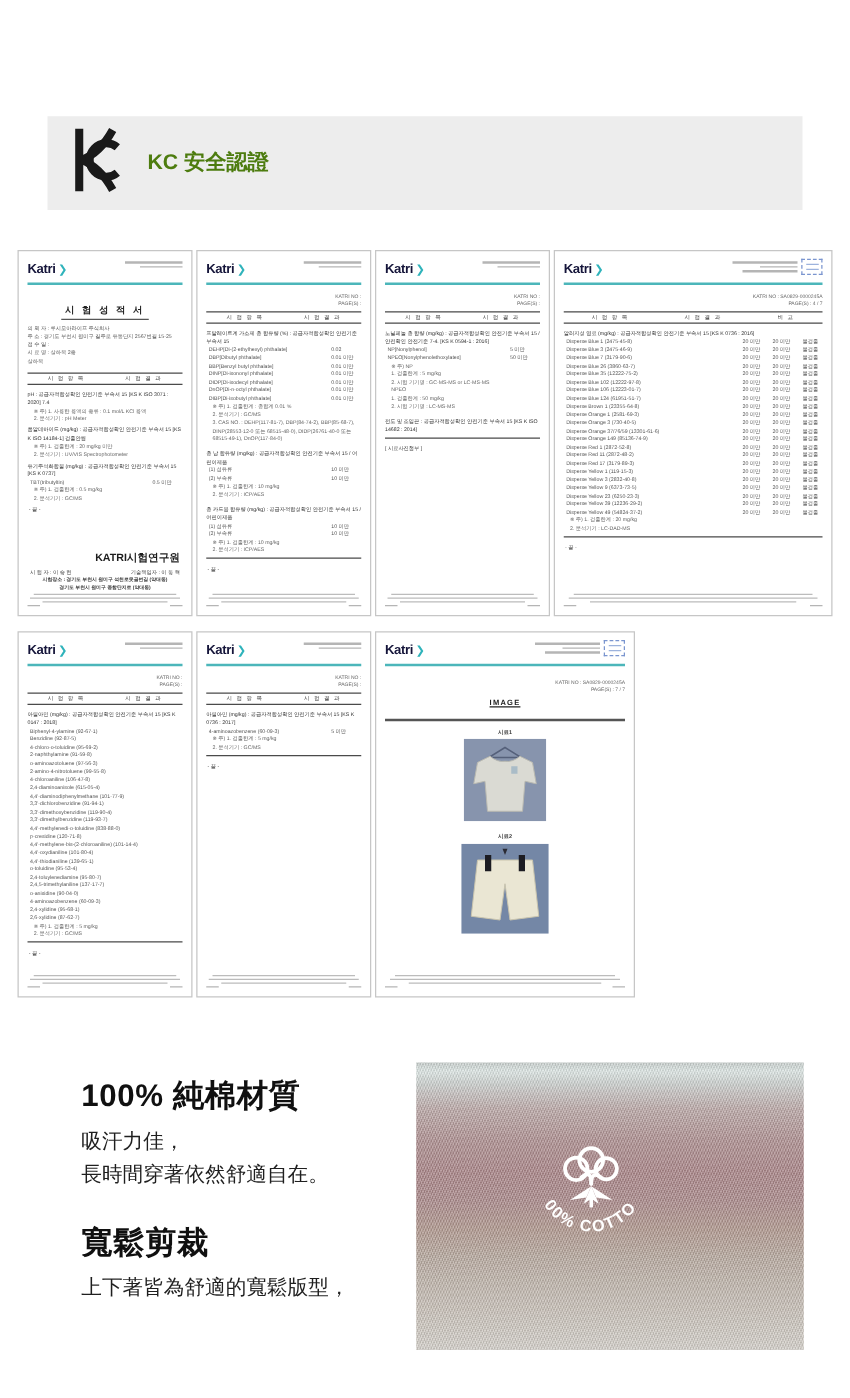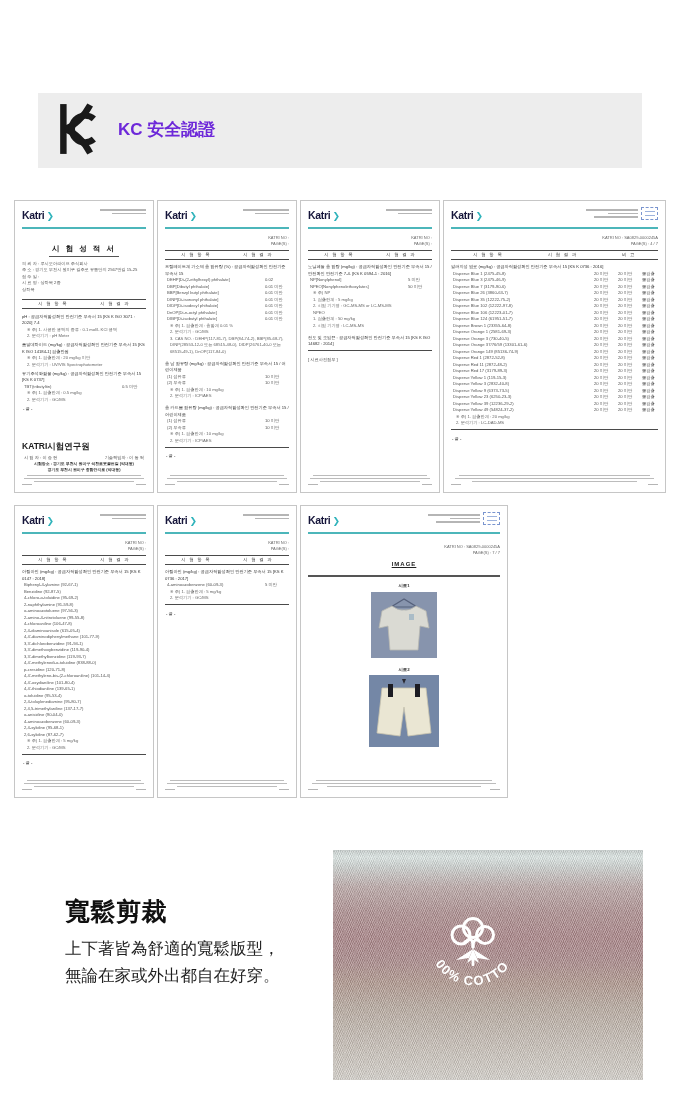--- a/index.html
+++ b/index.html
@@ -7,21 +7,21 @@
   #page{position:relative;width:680px;height:1118px;margin:0 auto;background:#fff;overflow:hidden;}
 
   
   .page-title{position:absolute;top:16px;left:0;width:680px;text-align:center;
     font-size:33px;font-weight:800;letter-spacing:0.5px;margin:0;}
 
   
   .kc-box{position:absolute;left:38px;top:93px;width:604px;height:75px;background:#ededed;
     display:flex;align-items:center;box-sizing:border-box;padding:0 18px;}
   .kc-logo{flex:0 0 auto;margin-right:14px;}
-  .kc-text h2{margin:0 0 3px 0;font-size:17px;font-weight:800;color:#6d28d9;}
+  .kc-text h2{margin:0 0 3px 0;font-size:17px;font-weight:800;color:#4d7c0f;}
   .kc-text p{margin:0;font-size:15px;color:#2e2e2e;line-height:1.3;}
 
   
   .doc{position:absolute;background:#fff;border:1px solid #c6c6c6;box-sizing:border-box;
     display:flex;flex-direction:column;padding:6px 7px 7px;overflow:hidden;
     font-size:4.2px;line-height:1.55;color:#5a5a5a;}
   .doc-header{display:flex;justify-content:space-between;align-items:flex-start;flex:0 0 auto;}
   .katri-logo{font-weight:800;font-size:10.5px;color:#15153a;letter-spacing:-0.3px;white-space:nowrap;}
   .katri-chev{color:#2fb3bb;font-size:9px;font-weight:800;margin-left:2px;}
   .hdr-right{display:flex;align-items:flex-start;gap:3px;}
@@ -44,37 +44,37 @@
   .b-section{flex:0 0 auto;color:#333;margin-top:2.5px;}
   .b-row{flex:0 0 auto;display:flex;color:#555;padding-left:2px;}
   .b-row .rname{flex:1 1 auto;overflow:hidden;white-space:nowrap;}
   .b-row .rval{flex:0 0 auto;width:24px;text-align:left;white-space:nowrap;}
   .b-row .rval.narrow{width:16px;}
   .b-note{flex:0 0 auto;color:#666;padding-left:5px;}
   .b-rule{flex:0 0 auto;height:1px;background:#4a4a4a;margin:2.5px 0;}
   .b-thickrule{flex:0 0 auto;height:2px;background:#555;margin:4px 0 3px;}
   .b-end{flex:0 0 auto;margin:3px 0 0 1px;color:#444;}
   .b-bracket{flex:0 0 auto;margin-top:3px;color:#444;}
-  .b-big{flex:0 0 auto;font-size:8.5px;font-weight:800;color:#1d1d1d;margin:2px 2px 1px 0;}
+  .b-big{flex:0 0 auto;text-align:right;font-size:8.5px;font-weight:800;color:#1d1d1d;margin:2px 2px 1px 0;}
   .b-sig{flex:0 0 auto;display:flex;justify-content:space-between;color:#444;padding:0 2px;}
   .b-addr{flex:0 0 auto;color:#333;font-weight:700;text-align:center;font-size:3.9px;}
   .b-fine{flex:0 0 auto;display:flex;flex-direction:column;align-items:center;gap:1.8px;margin-top:2px;}
   .b-fine i{display:block;height:1px;background:#bcbcbc;}
   .b-corner{flex:0 0 auto;margin-top:2px;display:flex;justify-content:space-between;}
   .b-corner i{display:block;height:1.2px;width:10px;background:#b5b5b5;}
   .b-imgtitle{flex:0 0 auto;text-align:center;font-size:6px;font-weight:800;letter-spacing:1px;
     color:#222;text-decoration:underline;margin:4px 0 2px;}
   .b-photo{flex:0 0 auto;display:flex;flex-direction:column;align-items:center;margin-top:3px;}
   .b-photo .plabel{font-size:4.4px;font-weight:700;color:#333;margin-bottom:1.5px;}
 
   
   .features{position:absolute;left:65px;top:860px;width:275px;}
   .feat-h{margin:0 0 7px 0;font-size:25px;font-weight:800;color:#101010;letter-spacing:0.5px;}
   .feat-p{margin:0;font-size:16.5px;color:#1f1f1f;line-height:1.62;}
-  .feat2{margin-top:35px;}
+  .feat2{margin-top:24px;}
 
   
   .fabric{position:absolute;left:333px;top:850px;width:310px;height:230px;
     background:linear-gradient(180deg,
       #c6cdcb 0%, #dde6e4 3%, #ccd1cf 7%, #bba9a8 16%, #ae9091 27%, #a98588 38%,
       #aa8a8b 48%, #b0988f 58%, #b7a99f 68%, #c0b6ad 78%, #c9c2ba 88%, #d3cfc9 100%);}
   .fabric .weave{position:absolute;inset:0;
     background:
       repeating-linear-gradient(115deg, rgba(255,255,255,0.16) 0 1px, rgba(0,0,0,0.05) 1px 2px),
       repeating-linear-gradient(65deg, rgba(255,255,255,0.10) 0 1px, rgba(0,0,0,0.05) 1px 2px);}
@@ -658,24 +658,28 @@
           <i style="width: 80%;"></i>
         </div>
         <div class="b-corner">
           <i></i>
           <i></i>
         </div>
       </article>
     </div>
 
   <div class="features">
+    <div>
+      <h3 class="feat-h">100% 純棉材質</h3>
+      <p class="feat-p">吸汗力佳，</p>
+      <p class="feat-p">長時間穿著依然舒適自在。</p>
+    </div>
     <div class="feat2">
       <h3 class="feat-h">寬鬆剪裁</h3>
       <p class="feat-p">上下著皆為舒適的寬鬆版型，</p>
-      <p class="feat-p">無論在家或外出都自在好穿。</p>
     </div>
   </div>
 
   <div class="fabric">
     <div class="weave"></div>
     <svg class="badge" viewBox="0 0 110 110">
       <g stroke="#ffffff" fill="none" stroke-width="3" stroke-linecap="round" stroke-linejoin="round">
         <circle cx="43" cy="30" r="9"></circle>
         <circle cx="55" cy="23" r="9.5"></circle>
         <circle cx="67" cy="30" r="8.5"></circle>

